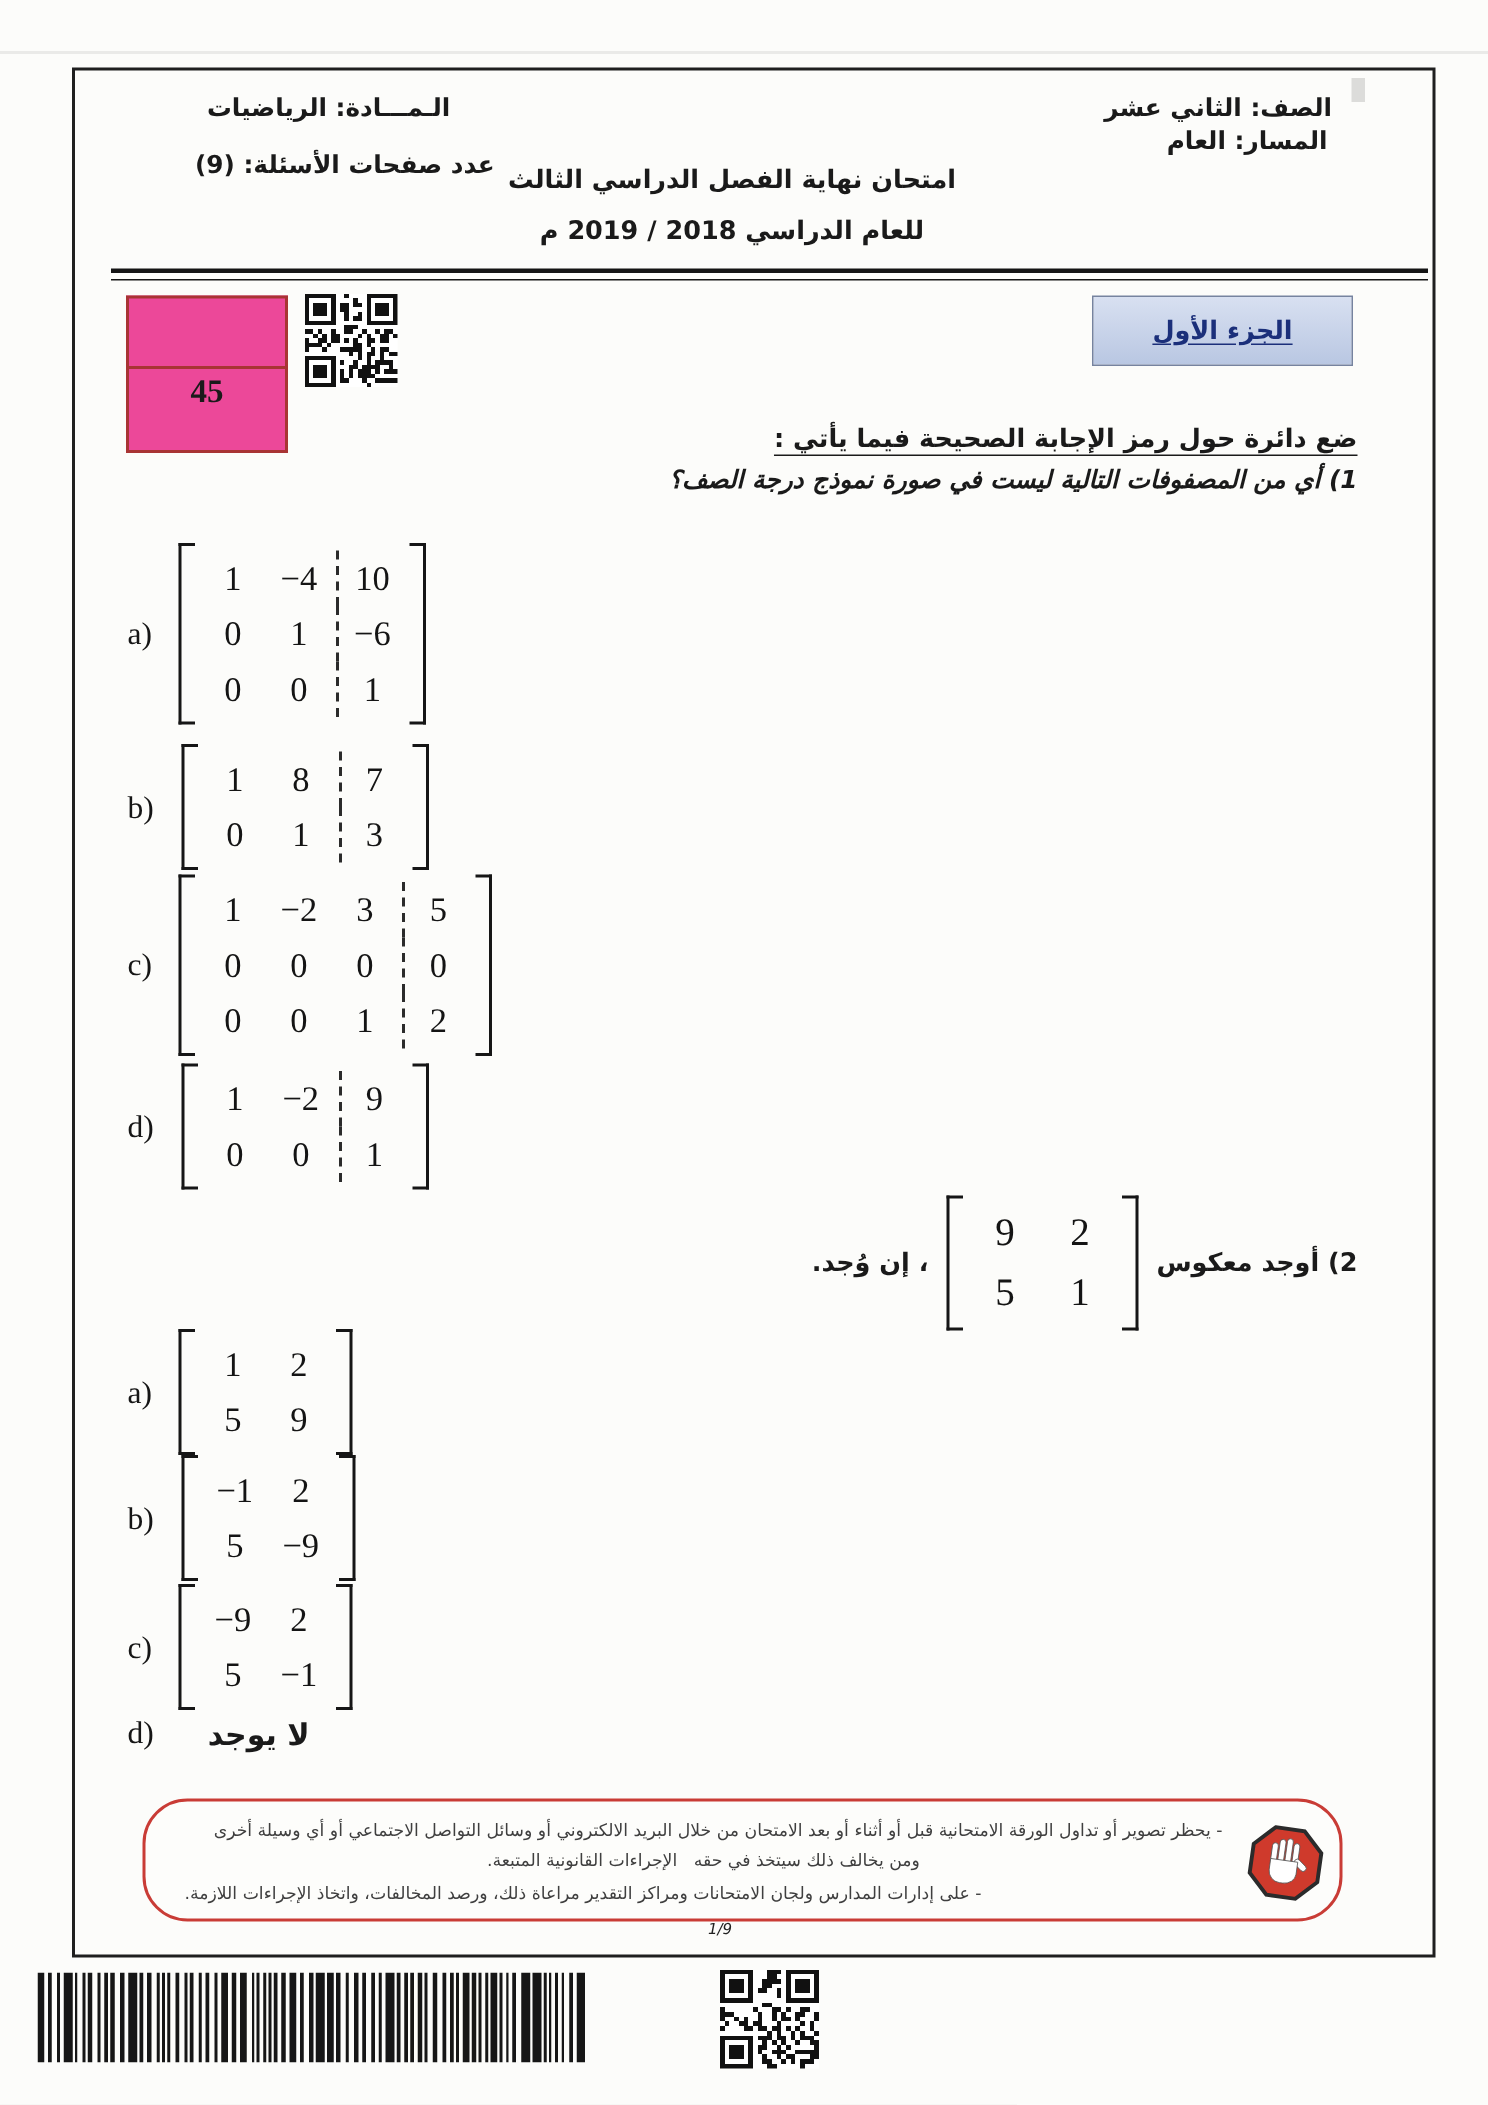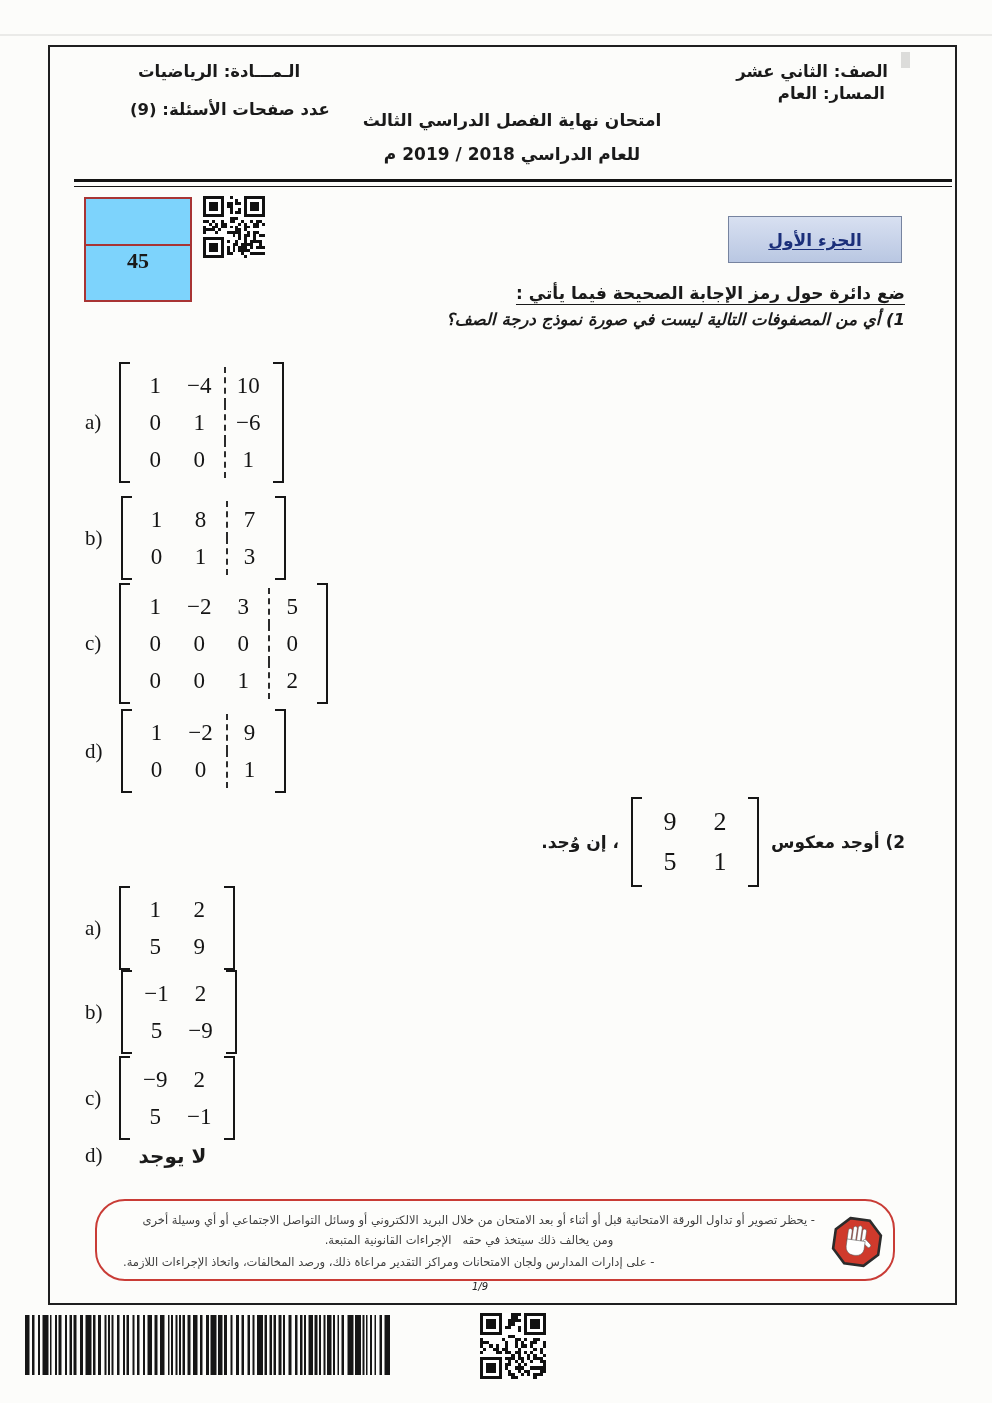--- a/index.html
+++ b/index.html
@@ -5,31 +5,31 @@
   html,body{margin:0;padding:0;width:992px;height:1403px;background:#f4f3ef;}
   .page{position:relative;width:992px;height:1403px;background:#fcfcfa;overflow:hidden;
         font-family:"DejaVu Sans",sans-serif;color:#1a1a1a;}
   .abs{position:absolute;}
   
   .frame{left:48px;top:45px;width:905px;height:1256px;border:2px solid #1f1f1f;background:transparent;}
   .scan-streak{left:0;top:34px;width:992px;height:2px;background:#e2e2df;opacity:.7;}
   .smudge{left:901px;top:52px;width:9px;height:16px;background:#cfcfcc;opacity:.7;}
   
   .hdr{font-weight:700;font-size:16.5px;direction:rtl;white-space:nowrap;}
-  .title-center{left:312px;width:400px;text-align:center;font-weight:700;font-size:17px;direction:rtl;white-space:nowrap;}
+  .title-center{left:288px;width:400px;text-align:center;font-weight:700;font-size:17px;direction:rtl;white-space:nowrap;}
   .double-rule{left:74px;top:179px;width:878px;height:4px;border-top:3px solid #141414;border-bottom:1.5px solid #141414;}
   
-  .score-box{left:84px;top:197px;width:104px;height:101px;border:2.5px solid #a83434;background:#7dd3fc;}
+  .score-box{left:84px;top:197px;width:104px;height:101px;border:2.5px solid #a83434;background:#ec4899;}
   .score-top{position:absolute;left:0;top:0;width:100%;height:45px;border-bottom:2.5px solid #a83434;}
   .score-val{position:absolute;left:0;top:49px;width:100%;text-align:center;
              font-family:"Liberation Serif",serif;font-weight:700;font-size:22px;}
   
   .part-badge{left:728px;top:197px;width:172px;height:45px;
               background:linear-gradient(#d8e0f1,#b9c7e2);border:1.5px solid #76839f;
-              display:flex;align-items:center;justify-content:center;margin-top:19px;}
+              display:flex;align-items:center;justify-content:center;}
   .part-badge span{font-weight:700;font-size:17px;color:#1b2f7a;text-decoration:underline;
                    text-underline-offset:3px;direction:rtl;}
   
   .instr{right:87px;top:283px;direction:rtl;font-weight:700;font-size:17px;
          text-decoration:underline;text-underline-offset:5px;white-space:nowrap;}
   .qtext{right:87px;direction:rtl;font-weight:700;font-size:16.5px;white-space:nowrap;}
   
   .option{position:absolute;left:85px;display:flex;align-items:center;gap:18px;}
   .opt-label{font-family:"Liberation Serif",serif;font-size:21px;color:#151515;}
   .matrix{display:inline-flex;align-items:stretch;direction:ltr;}

